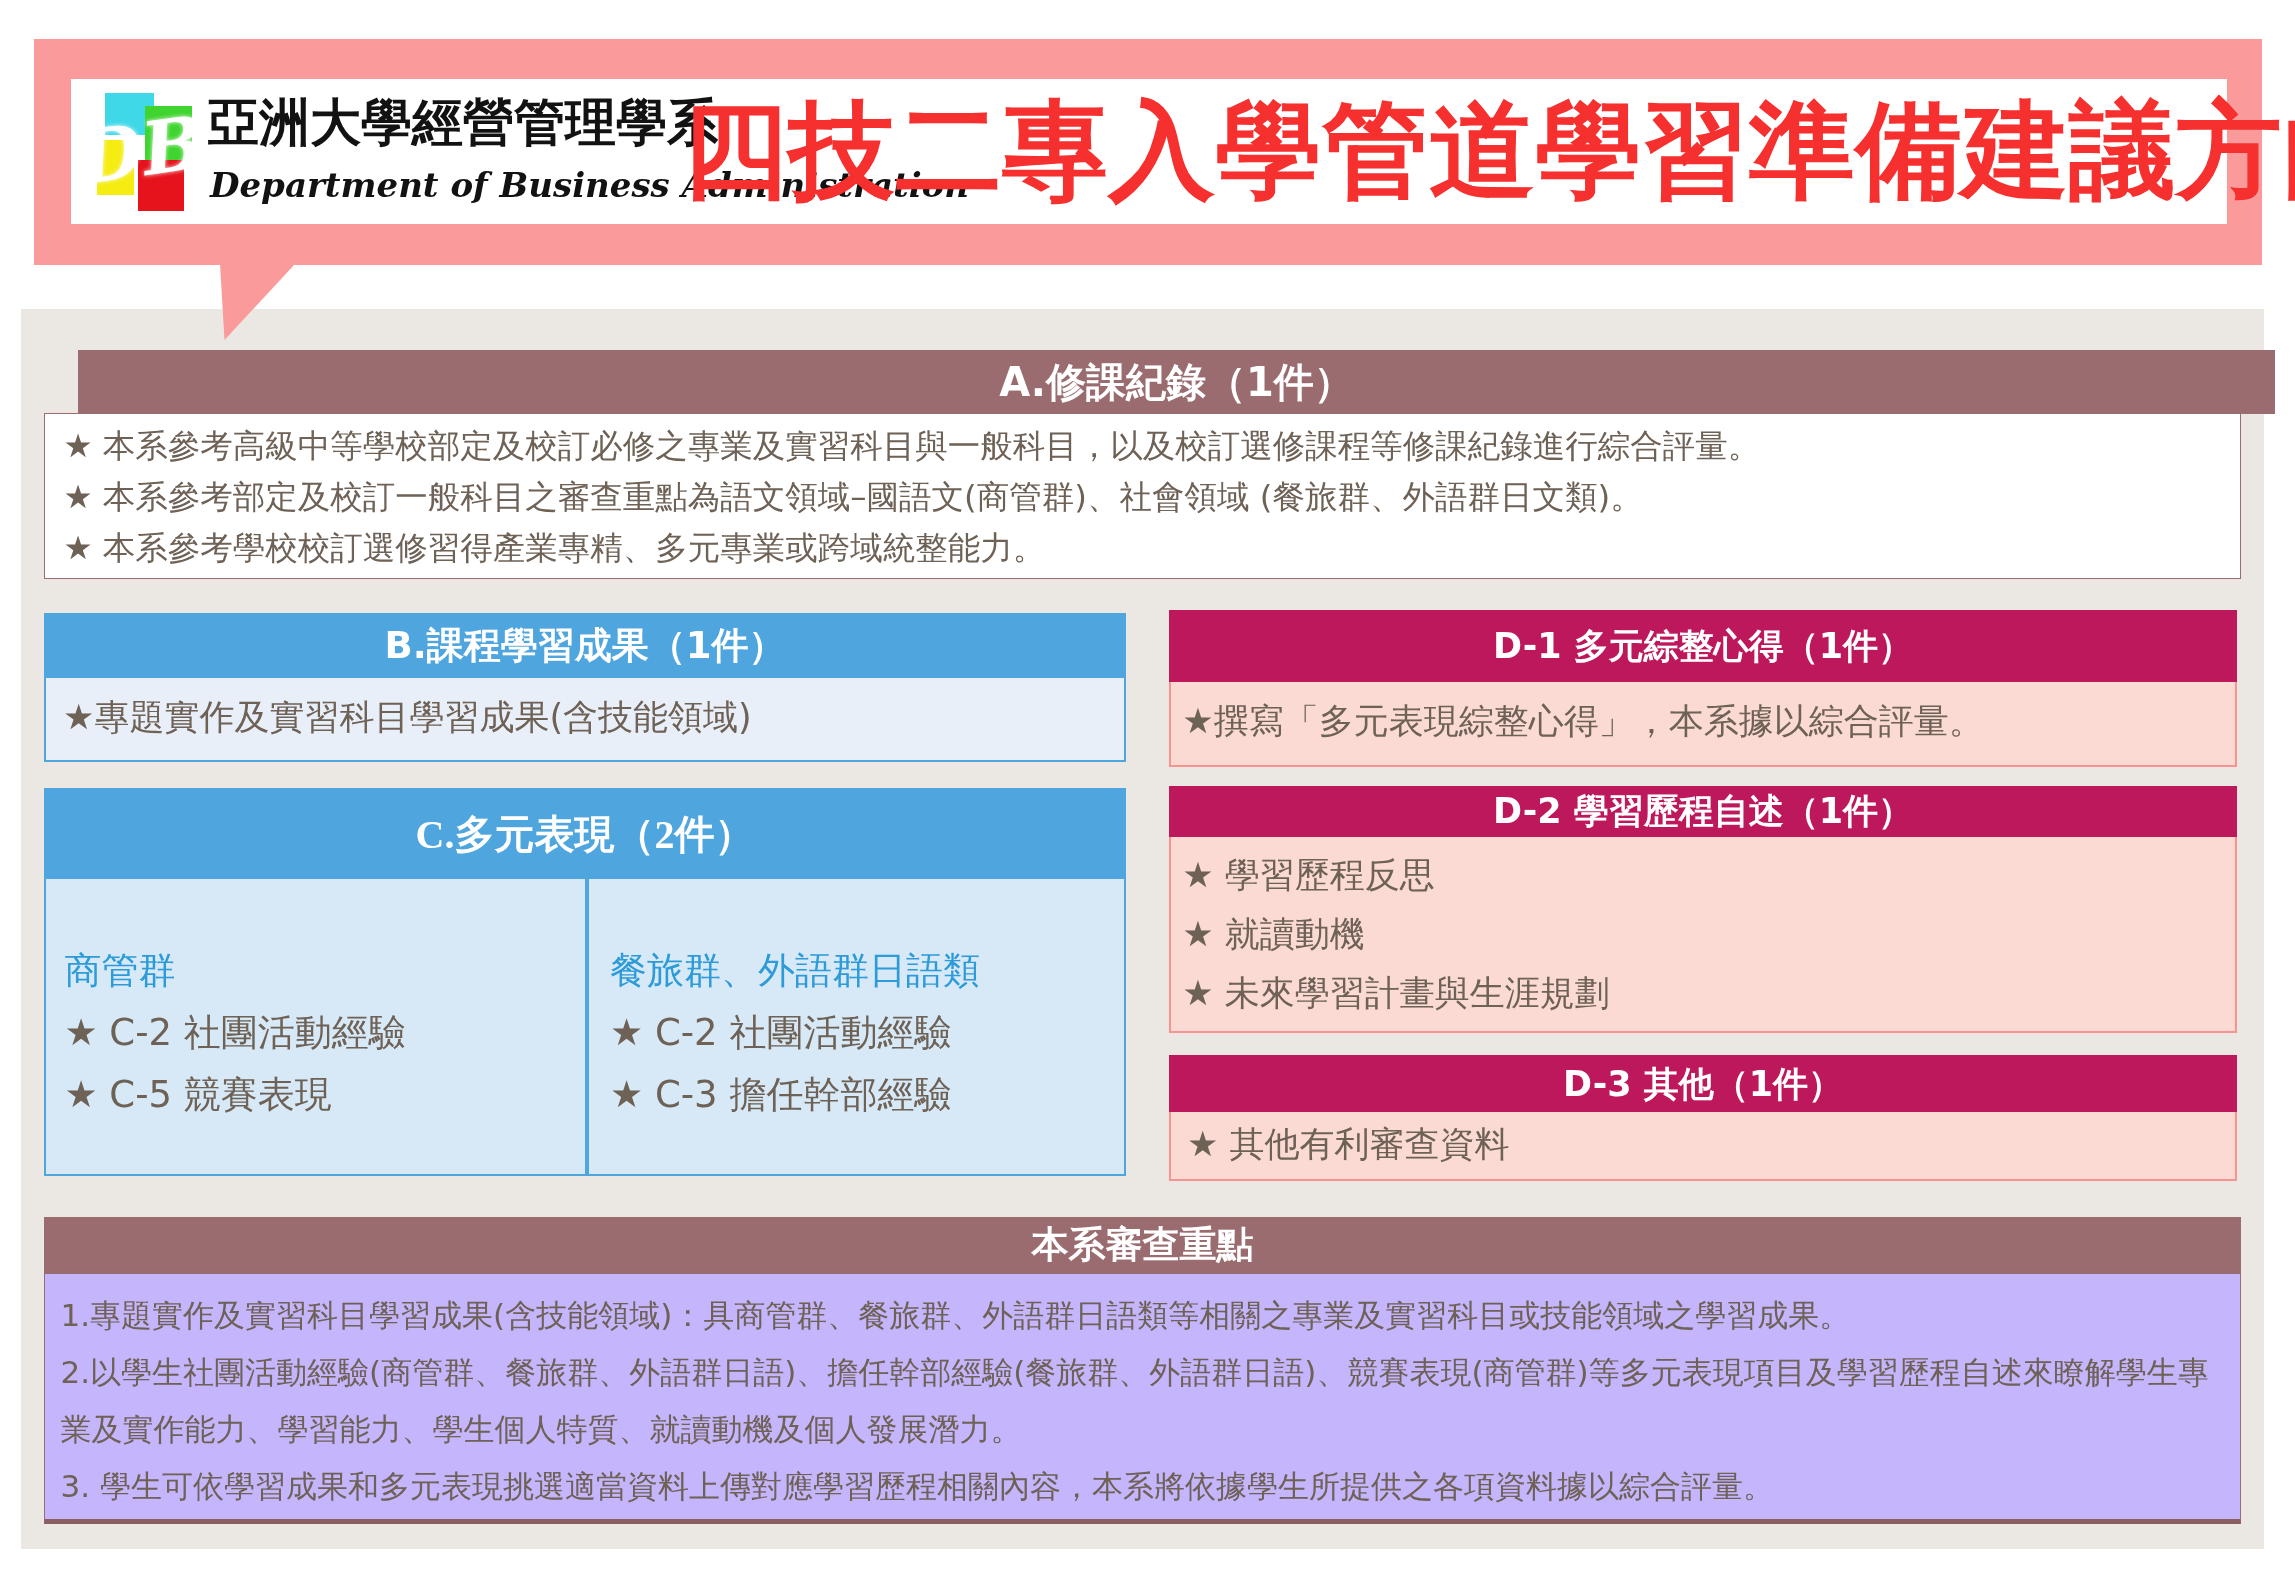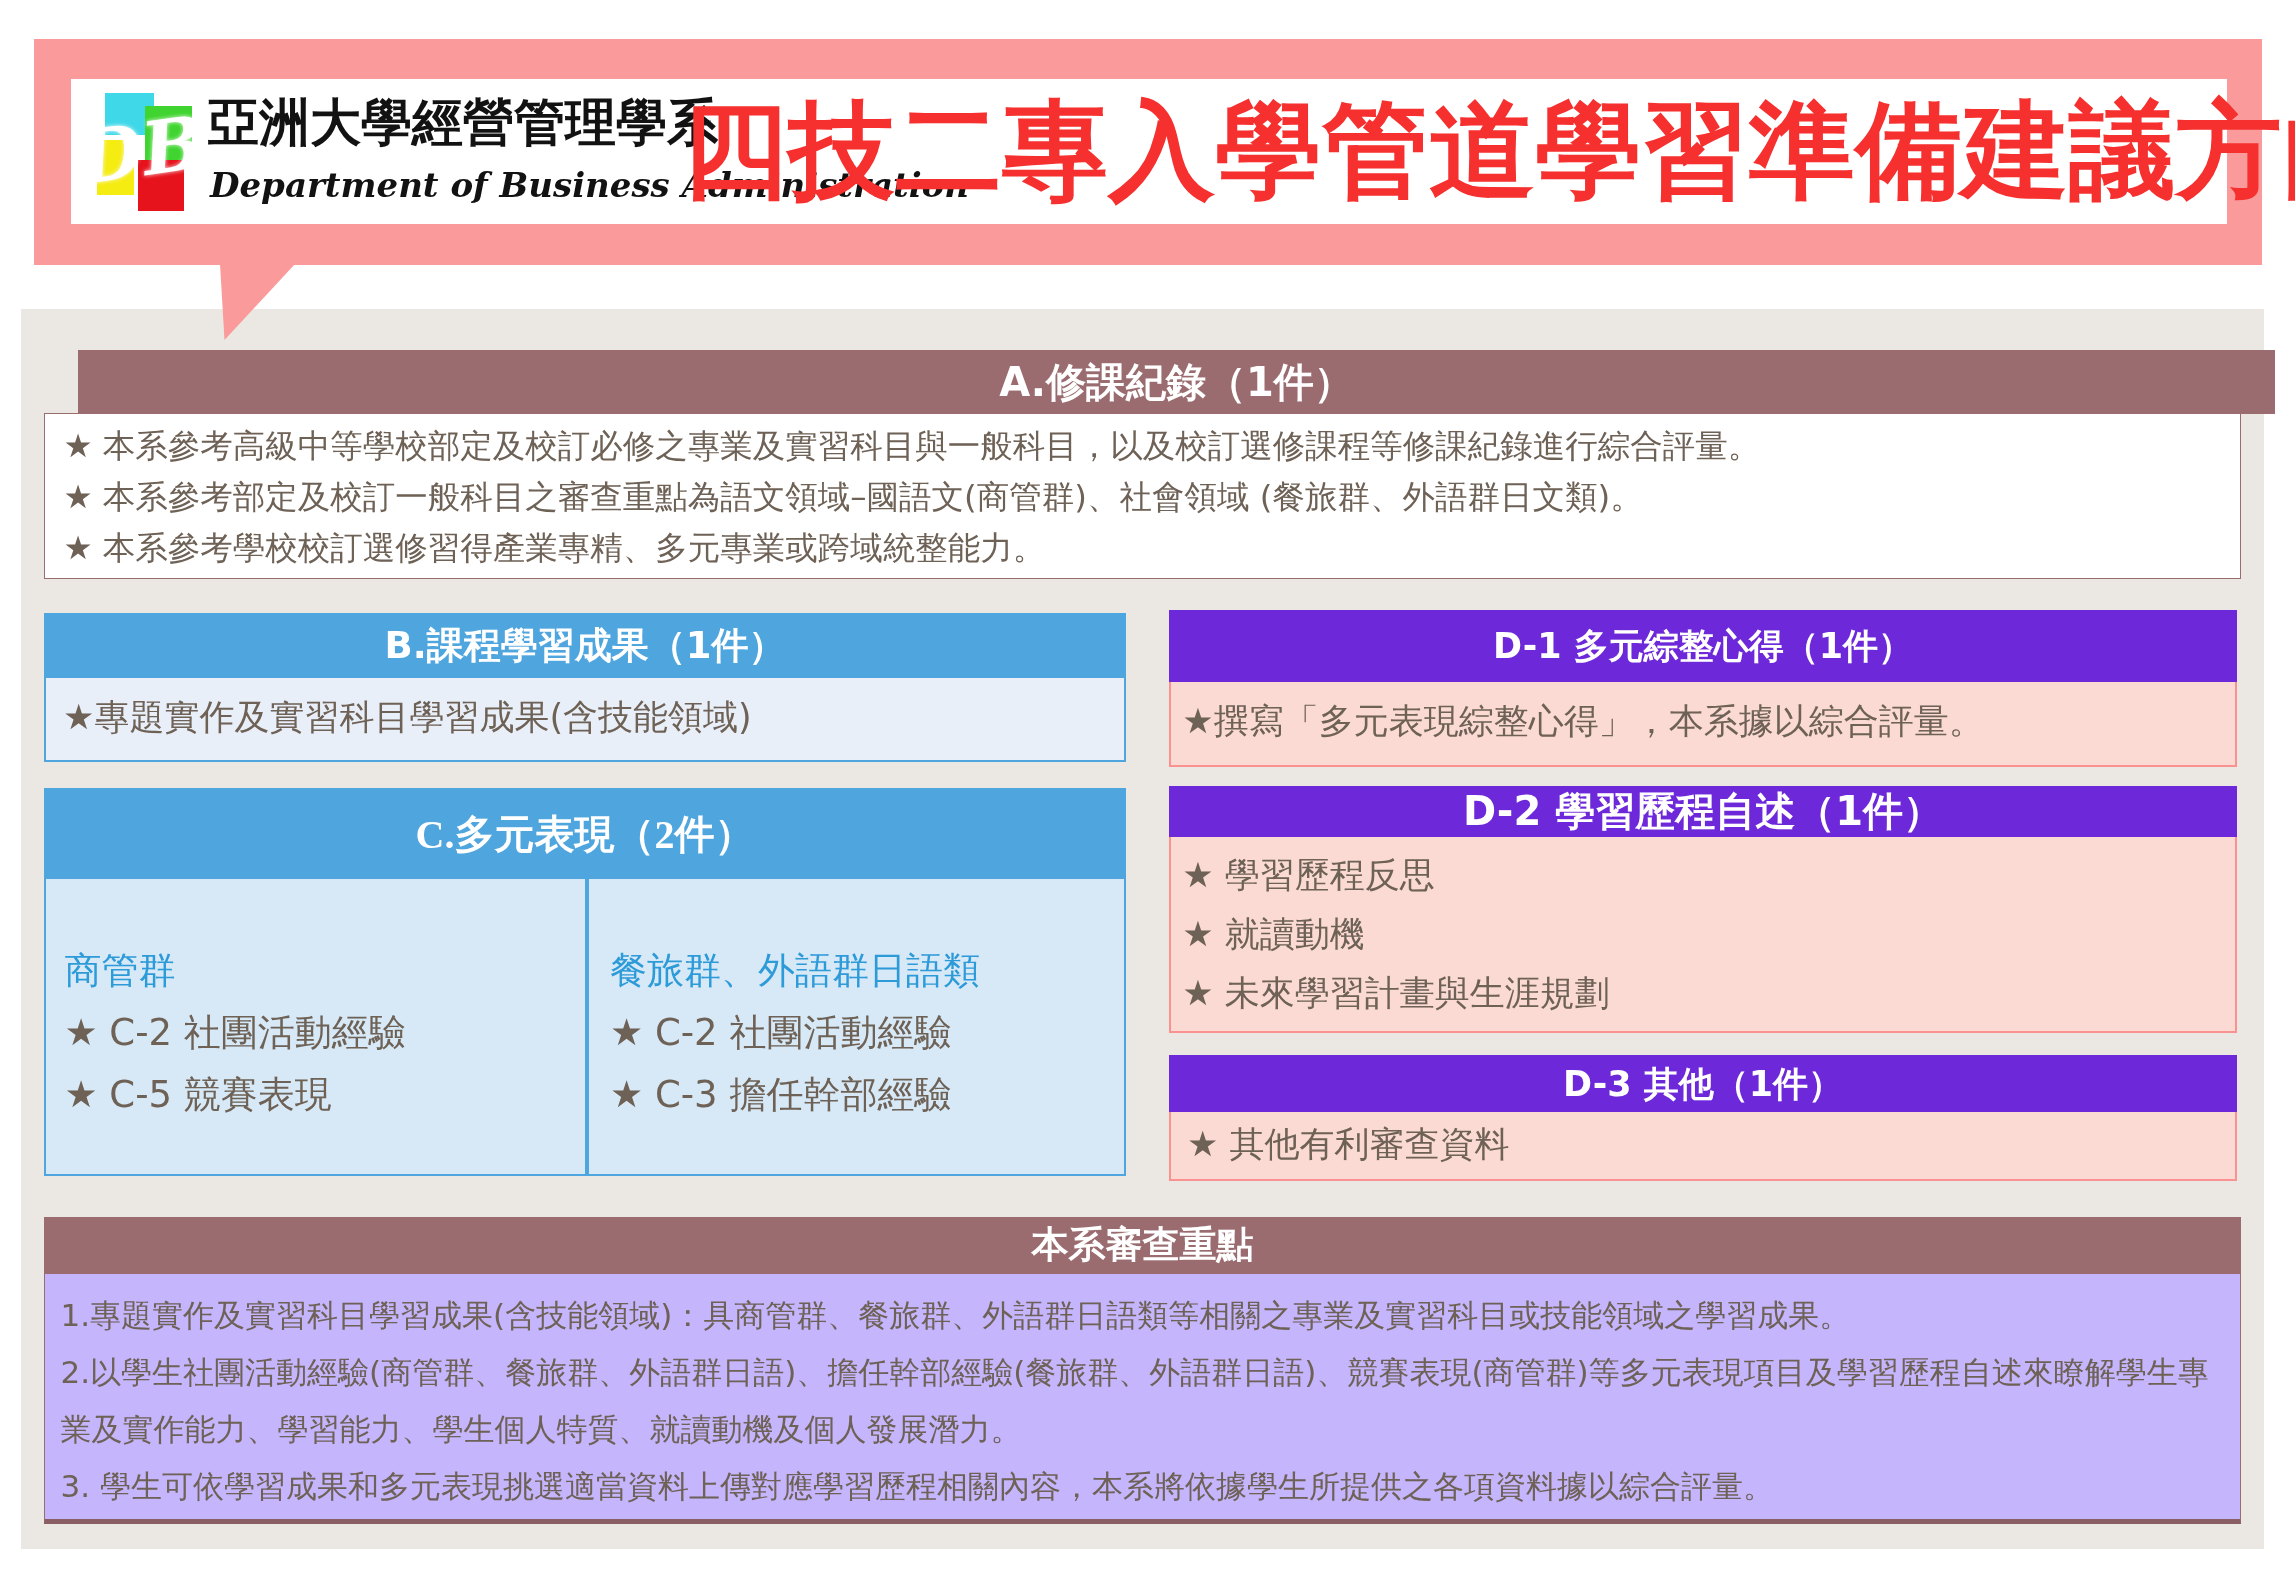--- a/index.html
+++ b/index.html
@@ -36,21 +36,21 @@
     display:flex; align-items:center; font-size:106px; font-weight:800;
     color:#F5302E; letter-spacing:0.7px; white-space:nowrap;
   }
 
   
   .hdr { position:absolute; display:flex; align-items:center; justify-content:center;
          color:#ffffff; font-weight:700; }
   .bdy { position:absolute; color:#6E6156; }
   .mauve  { background:#9A6C6F; }
   .blue   { background:#4FA5DE; }
-  .salmon { background:#6d28d9; }
+  .salmon { background:#be185d; }
 
   
   .a-hdr { left:44px; top:350px; width:2197px; height:64px; font-size:40px;margin-left:34px; }
   .a-bdy { left:44px; top:413px; width:2197px; height:166px; background:#ffffff;
            border:1.4px solid #9A6C6F; padding:7px 18.4px 0 18.4px; font-size:32.5px; line-height:51px; overflow:hidden; }
 
   
   .b-hdr { left:44px; top:613px; width:1082px; height:65px; font-size:37px; }
   .b-bdy { left:44px; top:678px; width:1082px; height:84px; background:#E9EFF8;
            border:2.1px solid #4FA5DE; border-top:none; padding-left:17px; font-size:35px; line-height:79px;
@@ -62,21 +62,21 @@
            border:2.1px solid #4FA5DE; border-top:none; display:flex; }
   .c-col { width:50%; padding:61px 0 0 18.4px; font-size:37px; line-height:62px; color:#6E6156; }
   .c-col2 { border-left:4.2px solid #4FA5DE; padding-left:21px; }
   .c-group { color:#2E9BD9; }
 
   
   .d1-hdr { left:1169px; top:610px;  width:1068px; height:72px; font-size:35px; }
   .d1-bdy { left:1169px; top:682px;  width:1068px; height:85px; background:#FBDAD4;
             border:2.1px solid #FA9292; border-top:none; padding-left:11.3px; font-size:35px; line-height:79px;
             white-space:nowrap; overflow:hidden; }
-  .d2-hdr { left:1169px; top:786px; width:1068px; height:51px; font-size:40px; }
+  .d2-hdr { left:1169px; top:786px; width:1068px; height:51px; font-size:35px; }
   .d2-bdy { left:1169px; top:837px; width:1068px; height:196px; background:#FBDAD4;
             border:2.1px solid #FA9292; border-top:none; padding:8.5px 0 0 11.3px; font-size:35px; line-height:59px; }
   .d3-hdr { left:1169px; top:1055px; width:1068px; height:58px; font-size:35px; }
   .d3-bdy { left:1169px; top:1112px; width:1068px; height:69px; background:#FBDAD4;
             border:2.1px solid #FA9292; border-top:none; padding-left:16px; font-size:35px; line-height:64px;
             white-space:nowrap; overflow:hidden; }
 
   
   .rev-hdr { left:44px; top:1217px; width:2197px; height:56px; font-size:37px; }
   .rev-bdy { left:44px; top:1273px; width:2197px; height:251px; background:#c4b5fd;

